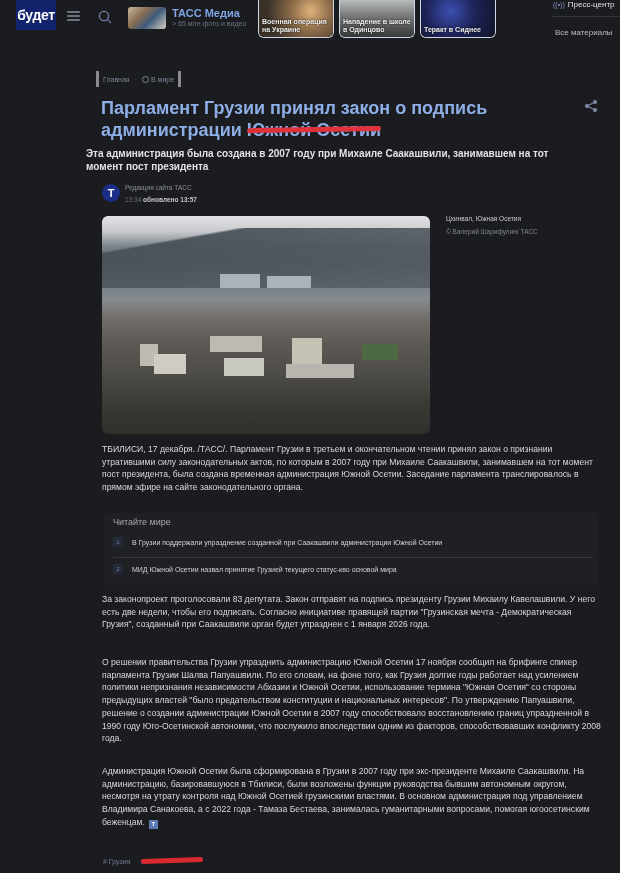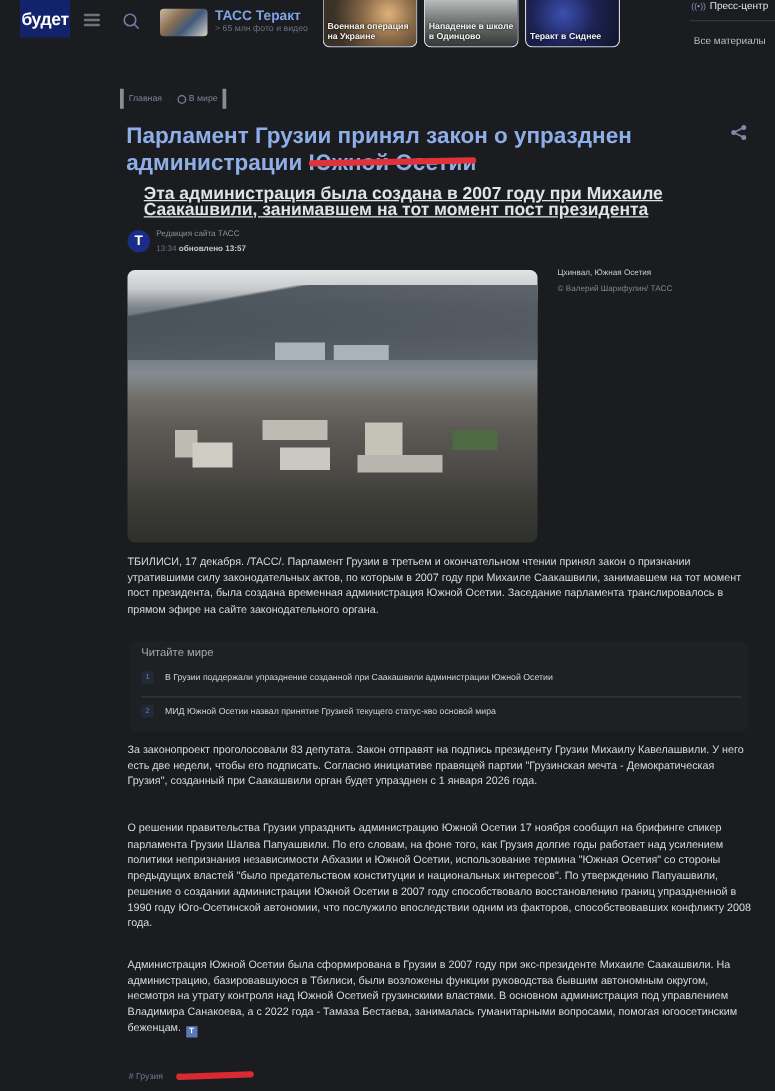--- a/index.html
+++ b/index.html
@@ -31,21 +31,21 @@
   .breadcrumb { position: absolute; left: 96px; top: 71px; height: 16px; display: flex; align-items: center; padding: 0 4px;
                 border-left: 3px solid #8a8c92; border-right: 3px solid #8a8c92; font-size: 7px; color: #7d8599; }
   .breadcrumb .sep { margin: 0 5px; color: #4b4f59; }
   .globe-icon { display: inline-block; width: 7px; height: 7px; border: 1px solid #7d8599; border-radius: 50%; margin-right: 2px; vertical-align: -1px; }
 
   
   .title { position: absolute; left: 101px; top: 97px; width: 420px; font-size: 18px; line-height: 22px; font-weight: bold; color: #8eaee8; }
   .strike-wrap { position: relative; display: inline-block; }
   .strike-line { position: absolute; left: 0; right: 0; top: 8px; height: 5px; background: #e0323a; border-radius: 3px; transform: rotate(-1deg); }
   .share-icon { position: absolute; left: 584px; top: 99px; width: 14px; height: 14px; }
-  .lead { position: absolute; left: 115px; top: 148px; width: 500px; font-size: 14px; line-height: 12.5px; font-weight: bold; color: #e1e2e5; text-decoration: underline; }
+  .lead { position: absolute; left: 86px; top: 148px; width: 500px; font-size: 10px; line-height: 12.5px; font-weight: bold; color: #e1e2e5; }
 
   
   .author-avatar { position: absolute; left: 102px; top: 184px; width: 18px; height: 18px; border-radius: 50%; background: #1b2d87;
                    color: #fff; font-weight: bold; font-size: 11px; display: flex; align-items: center; justify-content: center; }
   .author-name { position: absolute; left: 125px; top: 184px; font-size: 6.5px; color: #8c8f96; }
   .author-time { position: absolute; left: 125px; top: 196px; font-size: 6.5px; color: #6c7180; }
   .author-time b { color: #c6c8cd; font-weight: bold; }
 
   
   .photo { position: absolute; left: 102px; top: 216px; width: 328px; height: 218px; border-radius: 6px; overflow: hidden;
@@ -81,21 +81,21 @@
   <div class="menu-icon">
       <span></span>
       <span></span>
       <span></span>
     </div>
   <svg class="search-icon" viewBox="0 0 14 14">
     <circle cx="6" cy="6" r="4.6" fill="none" stroke="#6f7ea3" stroke-width="1.3"></circle>
     <line x1="9.4" y1="9.4" x2="12.6" y2="12.6" stroke="#6f7ea3" stroke-width="1.3" stroke-linecap="round"></line>
   </svg>
   <div class="media-thumb"></div>
-  <div class="media-title">ТАСС Теракт</div>
+  <div class="media-title">ТАСС Медиа</div>
   <div class="media-sub">&gt; 65 млн фото и видео</div>
 
   <div class="story" style="left:258px">
     <div class="bg" style="background: radial-gradient(circle at 70% 30%, #e0b27a 0%, #8a6a48 35%, #3b3227 75%);"></div>
     <div class="cap">Военная операция на Украине</div>
   </div>
   <div class="story" style="left:339px">
     <div class="bg" style="background: linear-gradient(180deg, #b9bcbc 0%, #7a7d7c 40%, #363838 100%);"></div>
     <div class="cap">Нападение в школе в Одинцово</div>
   </div>
@@ -112,21 +112,21 @@
 </div>
 
 <div class="breadcrumb">
   <span>Главная</span>
   <span class="sep">·</span>
   <span class="globe-icon"></span>
   <span>В мире</span>
 </div>
 
 <h1 class="title">
-  <span>Парламент Грузии принял закон о упразднен администрации</span>
+  <span>Парламент Грузии принял закон о подпись администрации</span>
   <span class="strike-wrap">
     <span>Южной Осетии</span>
     <span class="strike-line"></span>
   </span>
 </h1>
 <svg class="share-icon" viewBox="0 0 14 14">
   <circle cx="11" cy="3" r="2" fill="#7f8ba6"></circle>
     <circle cx="3" cy="7" r="2" fill="#7f8ba6"></circle>
     <circle cx="11" cy="11" r="2" fill="#7f8ba6"></circle>
   <line x1="3" y1="7" x2="11" y2="3" stroke="#7f8ba6" stroke-width="1.2"></line>

